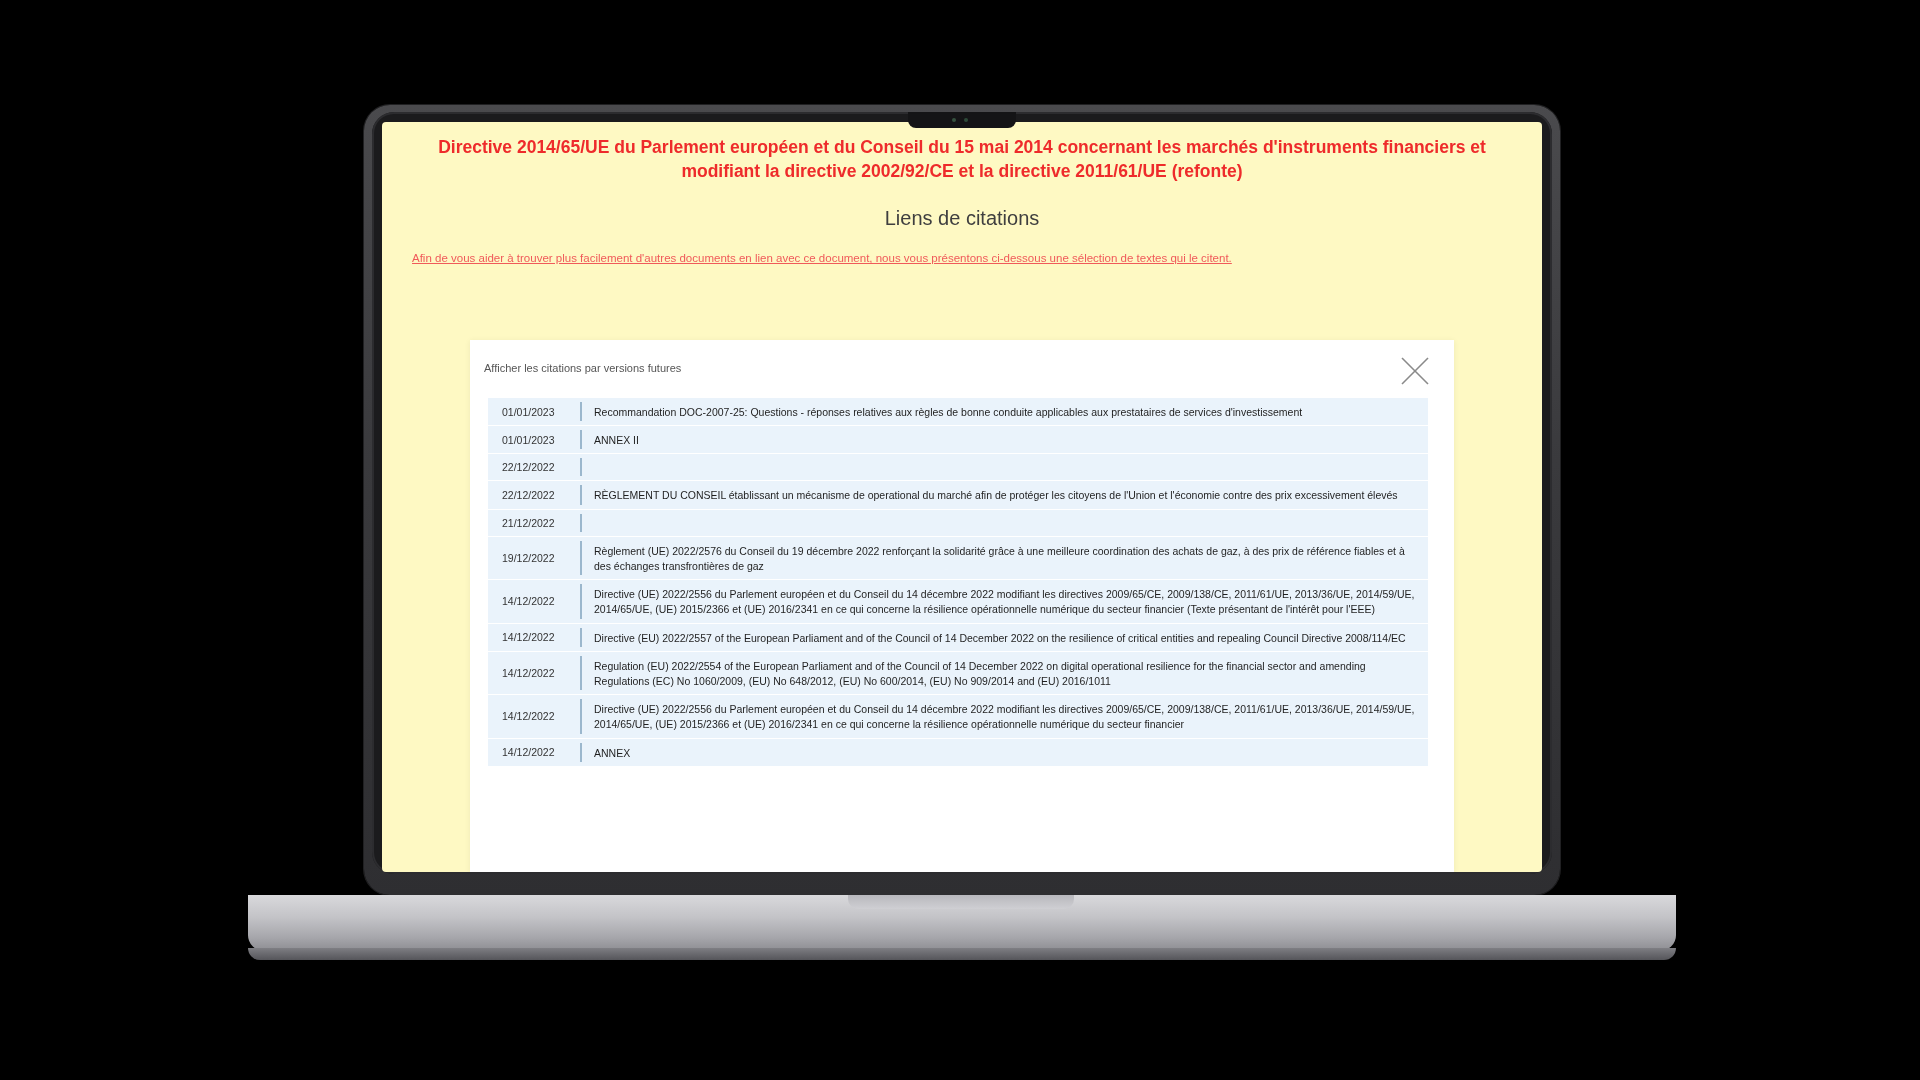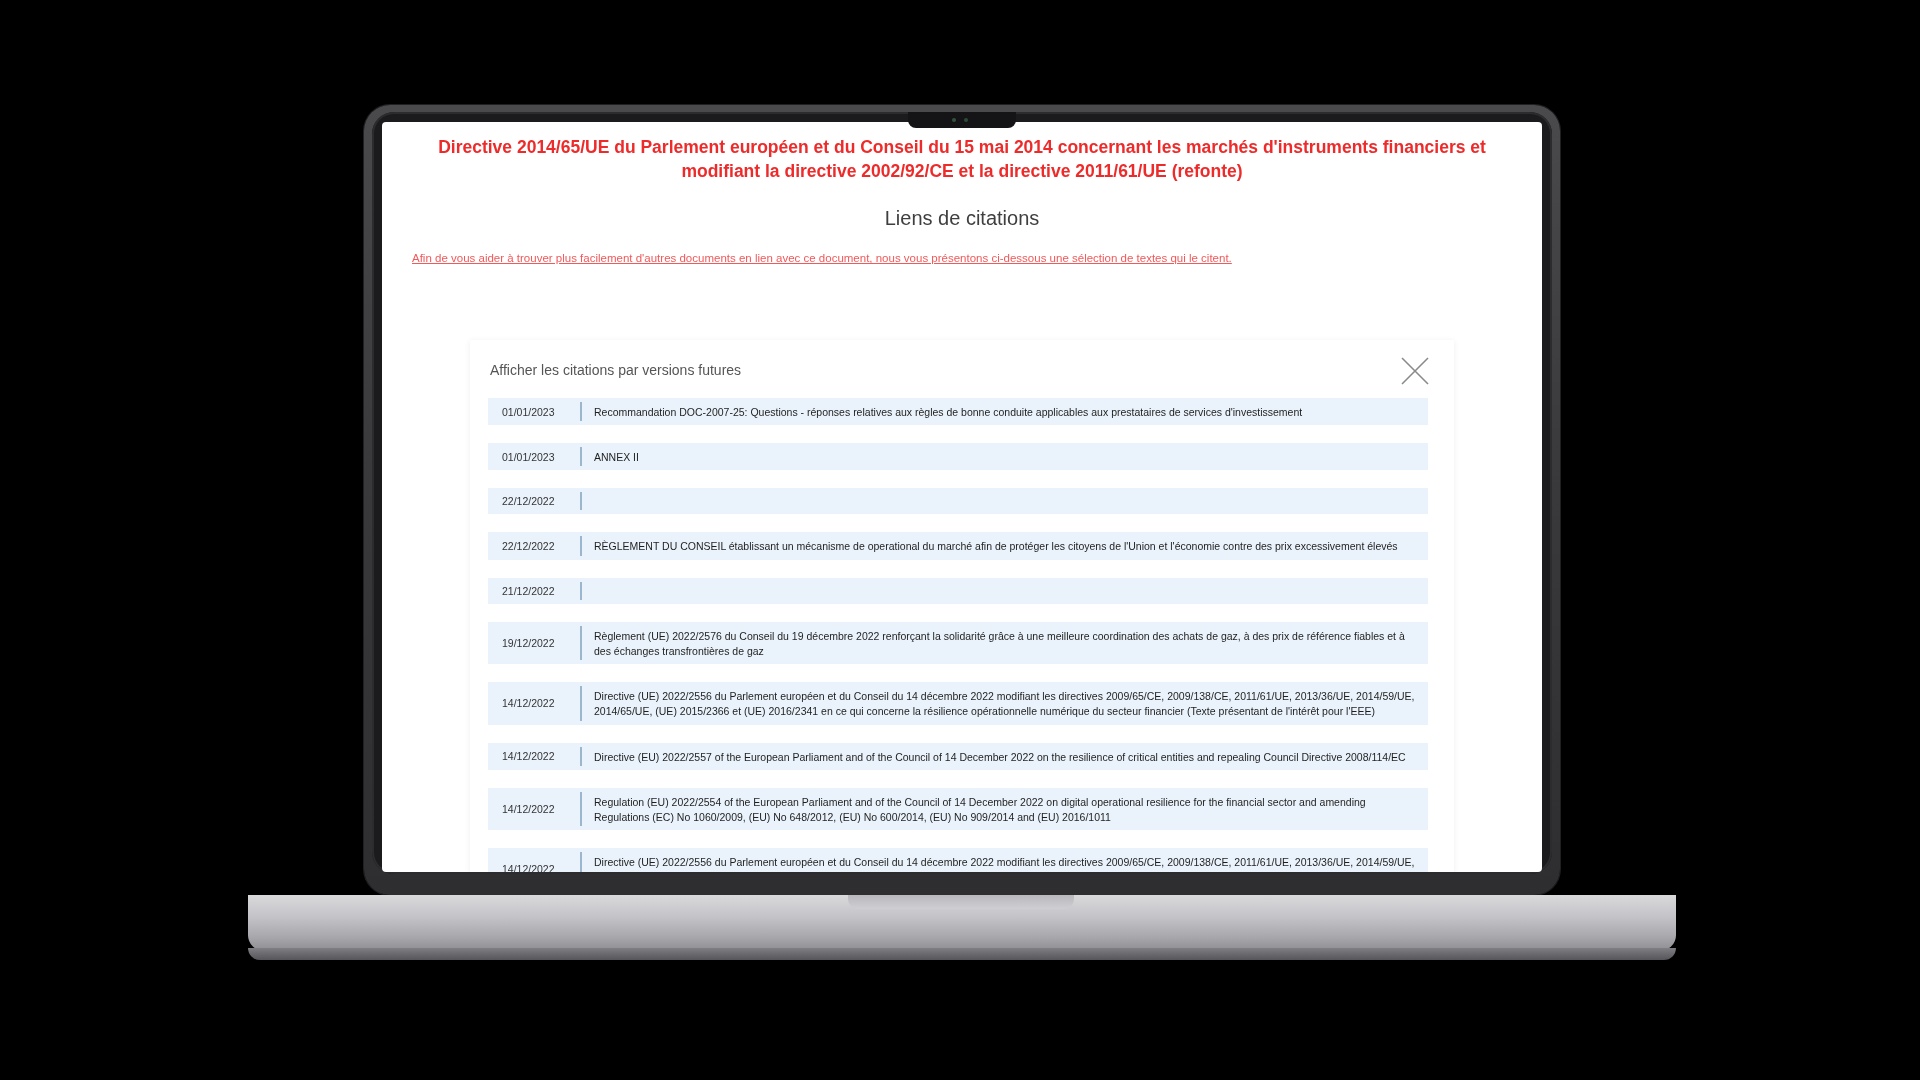--- a/index.html
+++ b/index.html
@@ -64,21 +64,21 @@
   .notch-dot.d1 { left: 44px; }
   .notch-dot.d2 { left: 56px; background:#2d4a39; }
 
   
   .screen {
     position: absolute;
     left: 382px;
     top: 122px;
     width: 1160px;
     height: 750px;
-    background: #ffffff;
+    background: #fef9c3;
     overflow: hidden;
     border-radius: 4px;
   }
 
   
   .base {
     position: absolute;
     left: 248px;
     top: 895px;
     width: 1428px;
@@ -145,23 +145,23 @@
     background: #ffffff;
     box-shadow: 0 1px 6px rgba(0,0,0,0.07);
   }
 
   .panel-top {
     position: relative;
     height: 58px;
   }
   .panel-label {
     position: absolute;
-    left: 20px;
+    left: 14px;
     top: 22px;
-    font-size: 14px;
+    font-size: 11px;
     color: #555;
   }
   .close-btn {
     position: absolute;
     right: 22px;
     top: 14px;
     width: 34px;
     height: 34px;
     cursor: pointer;
   }
@@ -174,21 +174,21 @@
     right: 0;
     bottom: 0;
     padding: 0 26px 0 18px;
     overflow: hidden;
   }
 
   .row {
     display: flex;
     align-items: stretch;
     background: #eaf3fb;
-    margin-bottom: 18px;
+    margin-bottom: 1px;
     min-height: 26px;
   }
   .row-date {
     flex: 0 0 78px;
     font-size: 10.5px;
     color: #333;
     padding: 7px 0 7px 14px;
     display: flex;
     align-items: center;
   }

